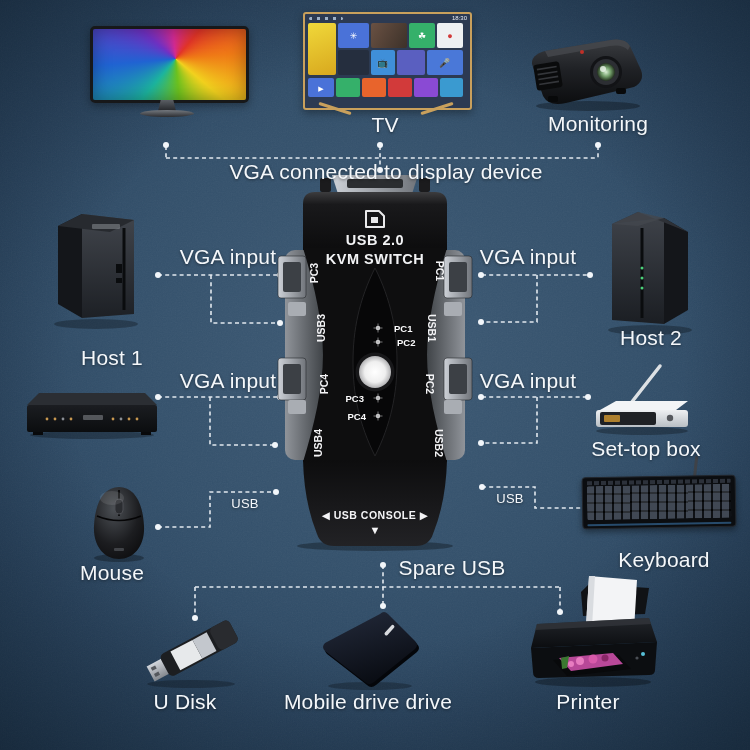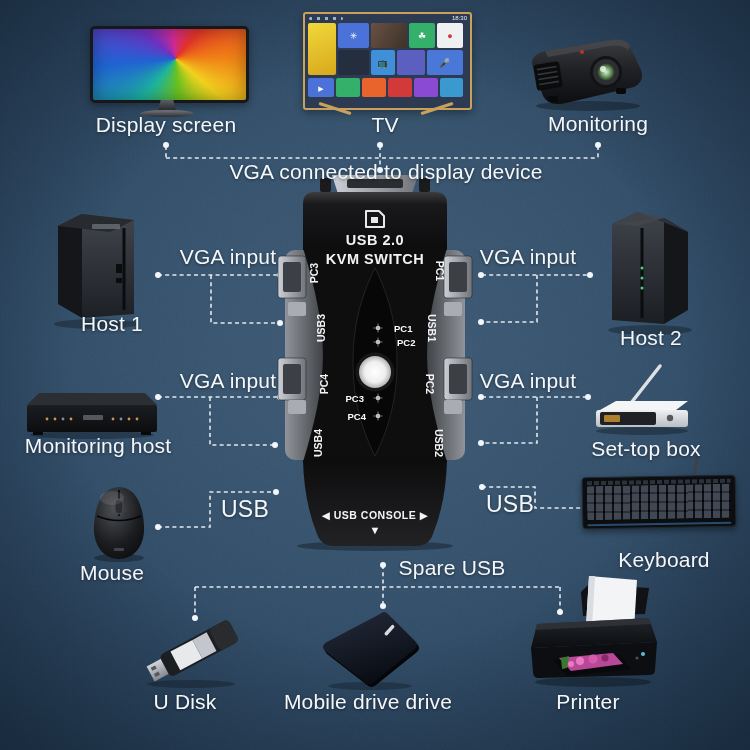--- a/index.html
+++ b/index.html
@@ -10,21 +10,21 @@
   }
   .noise{position:absolute;left:0;top:0;z-index:1;pointer-events:none;}
   .vignette{position:absolute;inset:0;z-index:1;pointer-events:none;
     background:radial-gradient(ellipse 560px 520px at 50% 48%, rgba(0,0,0,0) 55%, rgba(8,18,30,0.45) 100%);}
   .lines{position:absolute;left:0;top:0;z-index:2;}
   .dev{position:absolute;z-index:3;}
   .lbl{
     position:absolute;z-index:4;color:#f4f7fa;font-size:21px;letter-spacing:0.2px;
     transform:translateX(-50%);white-space:nowrap;text-shadow:0 1px 3px rgba(0,0,0,0.45);
   }
-  .lbl.small{font-size:23px;text-align:center;}
+  .lbl.small{font-size:13px;text-align:center;}
   
   .mon-screen{position:absolute;left:90px;top:26px;width:153px;height:71px;z-index:3;
     border:3px solid #17181a;border-radius:5px;
     background:conic-gradient(from 40deg at 54% 42%, #e23428, #ef7a16, #f2d11e, #6cc11e, #1cb49e, #2063d2, #7031c4, #d22a92, #e23428);
     box-shadow:inset 0 0 18px rgba(0,0,0,0.35), 0 3px 8px rgba(0,0,0,0.35);}
   .mon-neck{position:absolute;left:158px;top:100px;width:18px;height:11px;z-index:3;
     background:linear-gradient(180deg,#5a5e64,#24262a);clip-path:polygon(15% 0,85% 0,100% 100%,0 100%);}
   .mon-base{position:absolute;left:140px;top:110px;width:54px;height:7px;z-index:3;border-radius:50%;
     background:linear-gradient(180deg,#75797f,#2c2e32);}
   
@@ -443,31 +443,29 @@
       <circle cx="55" cy="89" r="4" fill="#e87cc0"></circle>
         <circle cx="68" cy="87" r="4.5" fill="#d85aaa"></circle>
       <circle cx="80" cy="86" r="3.5" fill="#8a2868"></circle>
         <circle cx="46" cy="92" r="3" fill="#e87cc0"></circle>
       <polygon points="36,86 44,84 42,96 37,97" fill="#3a7830"></polygon>
     </g>
     <circle cx="118" cy="82" r="2" fill="#58c0d8"></circle>
     <circle cx="112" cy="86" r="1.6" fill="#4a4e54"></circle>
   </svg>
 
-  <div class="lbl" style="left:166px;top:113px">Display screen</div>
   <div class="lbl" style="left:385px;top:113px">TV</div>
   <div class="lbl" style="left:598px;top:112px">Monitoring</div>
   <div class="lbl" style="left:386px;top:160px">VGA connected to display device</div>
   <div class="lbl" style="left:228px;top:245px">VGA input</div>
   <div class="lbl" style="left:528px;top:245px">VGA input</div>
   <div class="lbl" style="left:228px;top:369px">VGA input</div>
   <div class="lbl" style="left:528px;top:369px">VGA input</div>
-  <div class="lbl" style="left:112px;top:312px">Host 1</div>
+  <div class="lbl" style="left:112px;top:346px">Host 1</div>
   <div class="lbl" style="left:651px;top:326px">Host 2</div>
-  <div class="lbl" style="left:98px;top:434px">Monitoring host</div>
   <div class="lbl" style="left:646px;top:437px">Set-top box</div>
   <div class="lbl small" style="left:245px;top:496px">USB</div>
   <div class="lbl small" style="left:510px;top:491px">USB</div>
   <div class="lbl" style="left:112px;top:561px">Mouse</div>
   <div class="lbl" style="left:664px;top:548px">Keyboard</div>
   <div class="lbl" style="left:452px;top:556px">Spare USB</div>
   <div class="lbl" style="left:185px;top:690px">U Disk</div>
   <div class="lbl" style="left:368px;top:690px">Mobile drive drive</div>
   <div class="lbl" style="left:588px;top:690px">Printer</div>
 </div>

